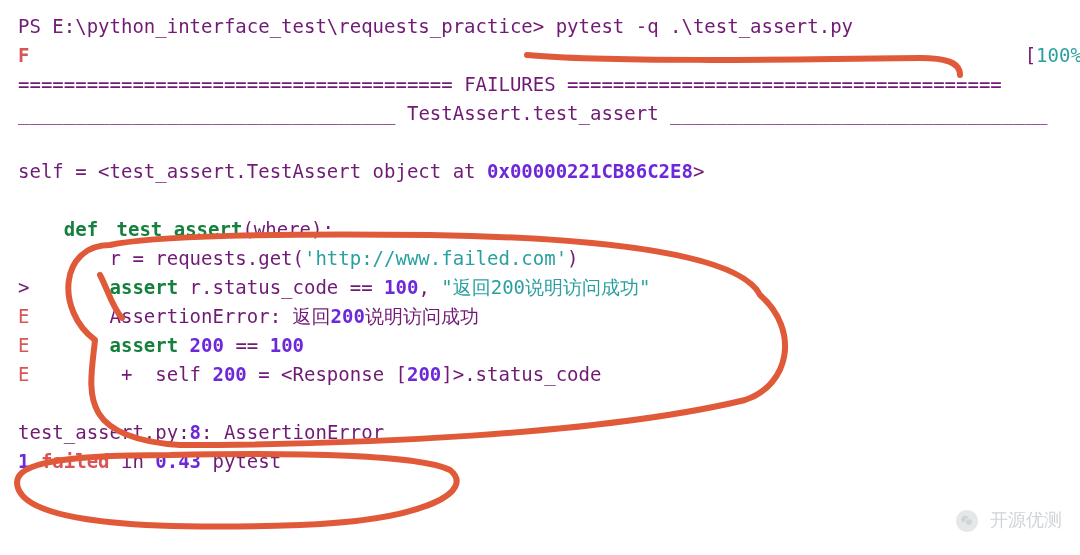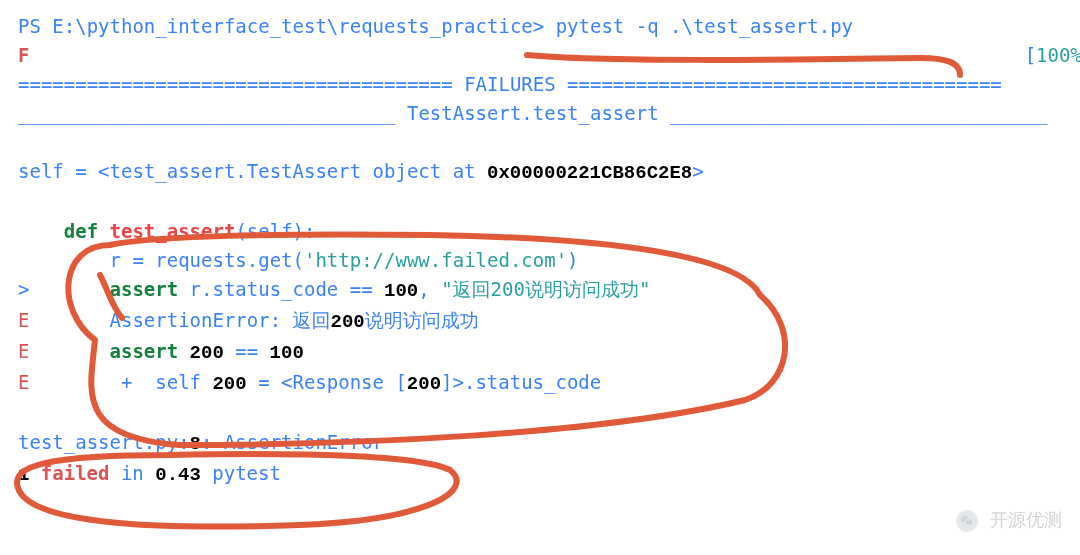--- a/index.html
+++ b/index.html
@@ -16,26 +16,26 @@
     line-height: 29px;
     position: relative;
     overflow: hidden;
   }
   .terminal {
     padding: 12px 18px;
     white-space: pre;
     color: #6a7378;
   }
   .kw-blue { color: #15803d; font-weight: bold; }
-  .func-cyan { color: #ef4444; font-weight: bold; }
+  .func-cyan { color: #15803d; font-weight: bold; margin-left: 7px; }
   .lit-teal { color: #2a9fa0; }
-  .num-teal { color: #000000; font-weight: bold; font-family: Liberation Mono, monospace; }
+  .num-teal { color: #6d28d9; font-weight: bold; }
   .fail-red { color: #d95555; font-weight: bold; }
   .err-red { color: #d95555; }
-  .gray { color: #3b82f6; text-align: right; }
+  .gray { color: #701a75; text-align: right; }
   .pct { color: #2a9fa0; }
   .annotation-layer {
     position: absolute;
     top: 0;
     left: 0;
     width: 1080px;
     height: 555px;
     pointer-events: none;
   }
   .watermark {
@@ -63,21 +63,21 @@
 </head>
 <body>
 
 <pre class="terminal"><span class="gray">PS E:\python_interface_test\requests_practice&gt; </span><span class="gray">pytest -q .\test_assert.py</span>
 <span class="fail-red">F</span>                                                                                       <span class="gray">[</span><span class="pct">100%</span>
 <span class="gray">====================================== </span><span class="gray">FAILURES</span><span class="gray"> ======================================</span>
 <span class="gray">_________________________________ </span><span class="gray">TestAssert.test_assert</span><span class="gray"> _________________________________</span>
 <span> </span>
 <span class="gray">self = &lt;test_assert.TestAssert object at </span><span class="num-teal">0x00000221CB86C2E8</span><span class="gray">&gt;</span>
 <span> </span>
-<span>    </span><span class="kw-blue">def</span><span> </span><span class="func-cyan">test_assert</span><span class="gray">(self):</span>
+<span>    </span><span class="kw-blue">def</span><span> </span><span class="func-cyan">test_assert</span><span class="gray">(where):</span>
 <span>        </span><span class="gray">r = requests.get(</span><span class="lit-teal">'http://www.failed.com'</span><span class="gray">)</span>
 <span class="gray">&gt;       </span><span class="kw-blue">assert</span><span class="gray"> r.status_code == </span><span class="num-teal">100</span><span class="gray">, </span><span class="lit-teal">"返回200说明访问成功"</span>
 <span class="err-red">E       </span><span class="gray">AssertionError: 返回</span><span class="num-teal">200</span><span class="gray">说明访问成功</span>
 <span class="err-red">E       </span><span class="kw-blue">assert</span><span> </span><span class="num-teal">200</span><span class="gray"> == </span><span class="num-teal">100</span>
 <span class="err-red">E        </span><span class="gray">+  self </span><span class="num-teal">200</span><span class="gray"> = &lt;Response [</span><span class="num-teal">200</span><span class="gray">]&gt;.status_code</span>
 <span> </span>
 <span class="gray">test_assert.py:</span><span class="num-teal">8</span><span class="gray">: AssertionError</span>
 <span class="num-teal">1</span><span class="fail-red"> failed</span><span class="gray"> in </span><span class="num-teal">0.43</span><span class="gray"> pytest</span>
 </pre>
 

